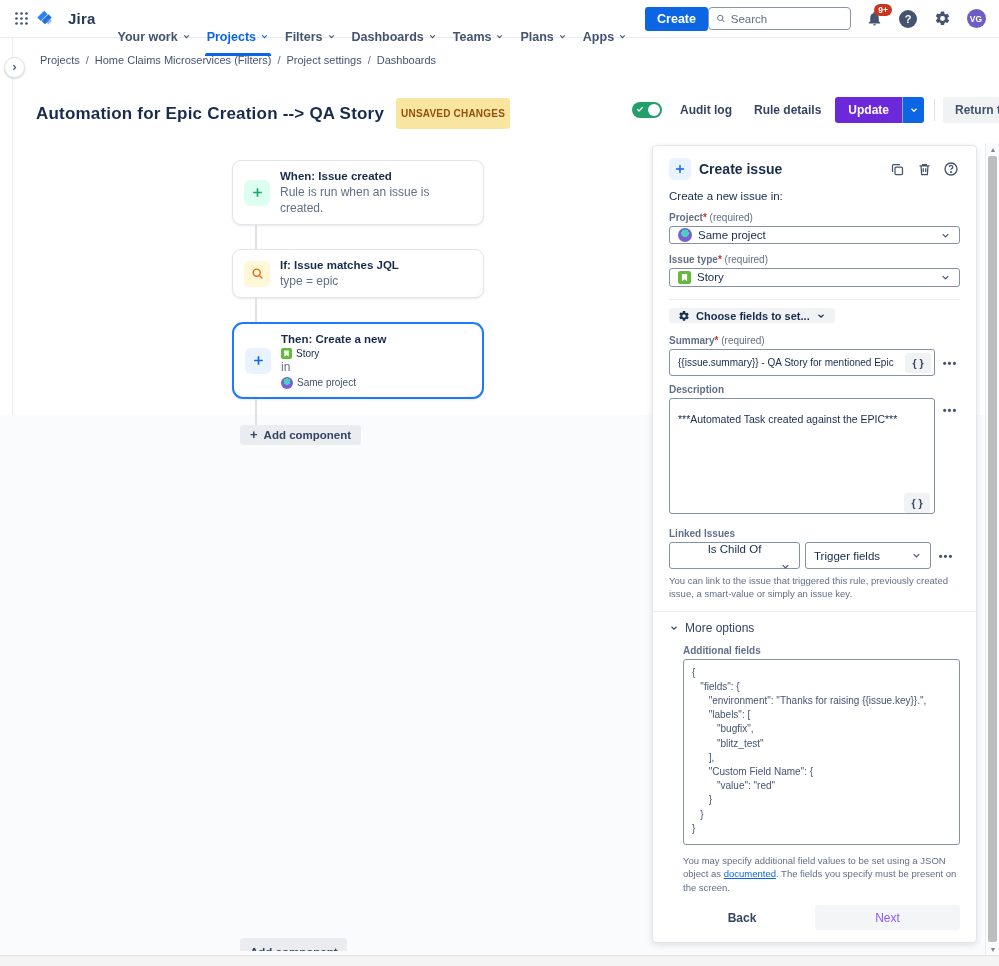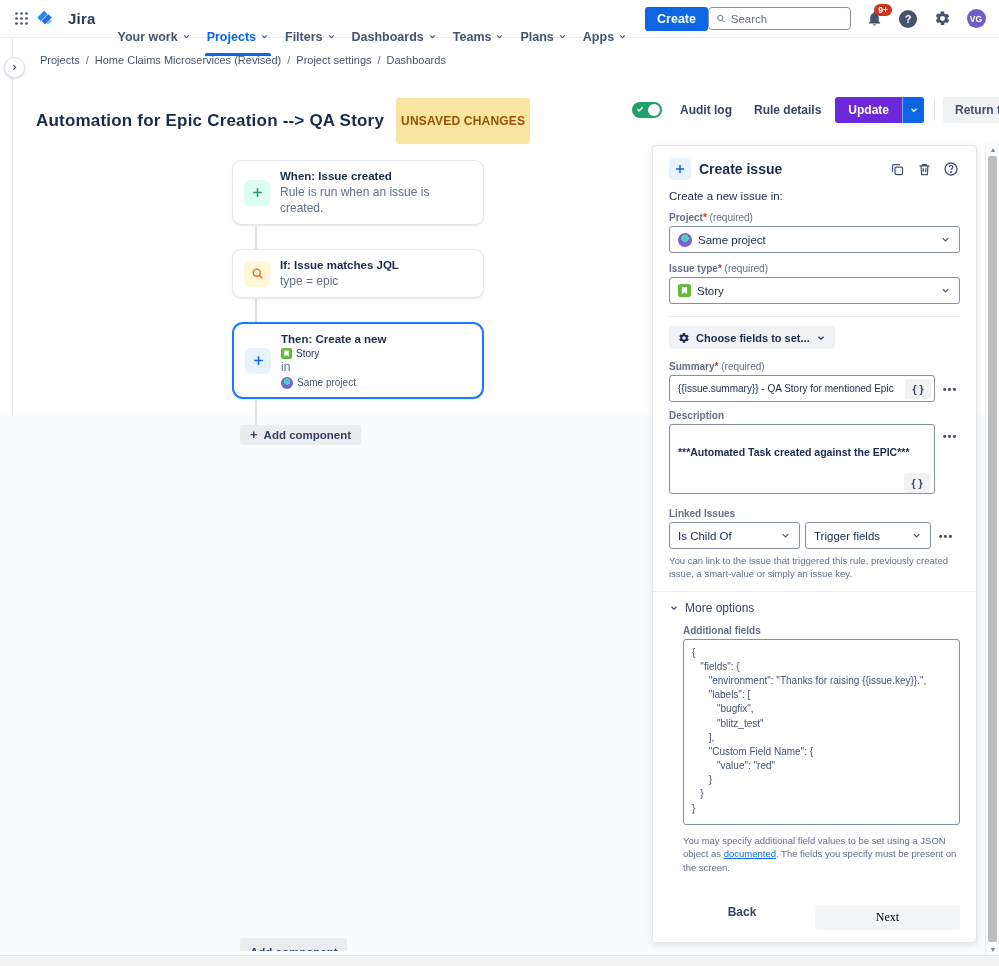--- a/index.html
+++ b/index.html
@@ -45,22 +45,22 @@
     display:flex; align-items:center; justify-content:center; cursor:pointer; z-index:3;
     color:#44546F; font-size:10px; }
 
   .breadcrumb { position:absolute; left:40px; top:16px; font-size:11px; color:#44546F;
     display:flex; gap:6px; align-items:center; }
   .breadcrumb a { color:#44546F; text-decoration:none; cursor:pointer; }
   .crumb-sep { color:#626F86; }
 
   .titlebar { position:absolute; left:36px; top:60px; display:flex; align-items:center; gap:12px; }
   .page-title { font-size:17px; font-weight:bold; color:#172B4D; letter-spacing:.2px; }
-  .badge { background:#F8E6A0; color:#974F0C; font-size:12px; font-weight:bold;
-    padding:16px 5px; border-radius:3px; letter-spacing:.2px; }
+  .badge { background:#F8E6A0; color:#974F0C; font-size:10px; font-weight:bold;
+    padding:10px 5px; border-radius:3px; letter-spacing:.2px; }
 
   .header-actions { position:absolute; left:632px; top:59px; display:flex; align-items:center; }
   .toggle { width:30px; height:16px; border-radius:9px; background:#22A06B; position:relative;
     cursor:pointer; flex:none; }
   .toggle .knob { position:absolute; right:2px; top:2px; width:12px; height:12px;
     border-radius:50%; background:#fff; }
   .toggle .tick { position:absolute; left:4px; top:2.5px; color:#fff; }
   .text-btn { font-size:12px; font-weight:600; color:#344563; background:none; border:none;
     padding:4px 8px; cursor:pointer; font-family:"Liberation Sans",sans-serif; white-space:nowrap; }
   .update-split { display:flex; margin-left:6px; }
@@ -133,40 +133,40 @@
     padding:0 36px 0 8px; font-size:10px; color:#172B4D; font-family:"Liberation Sans",sans-serif;
     outline:none; }
   .braces-chip { position:absolute; background:#F1F2F4; border:none; border-radius:3px;
     width:26px; height:20px; font-size:10.5px; font-weight:bold; color:#344563; cursor:pointer;
     display:flex; align-items:center; justify-content:center; font-family:"Liberation Sans",sans-serif; }
   .braces-right { right:4px; top:3.5px; }
   .braces-br { right:5px; bottom:5px; }
   .meatball { width:20px; color:#44546F; font-size:11px; font-weight:bold; letter-spacing:1px;
     text-align:center; cursor:pointer; flex:none; }
   .desc-shell { position:relative; flex:1; }
-  .desc-area { width:100%; height:70px; border:1px solid #8590A2; border-radius:3px;
-    padding:21px 8px; font-size:10.5px; color:#172B4D; font-family:"Liberation Sans",sans-serif;
-    resize:none; outline:none;font-weight:bold; }
-  .li-select { width:131px; margin-bottom:0; }
+  .desc-area { width:100%; height:116px; border:1px solid #8590A2; border-radius:3px;
+    padding:14px 8px; font-size:10.5px; color:#172B4D; font-family:"Liberation Sans",sans-serif;
+    resize:none; outline:none; }
+  .li-select { width:131px; margin-bottom:0;flex-direction:column; }
   .li-select2 { width:126px; margin-bottom:0; }
   .help-text { font-size:9.5px; color:#626F86; line-height:1.4; margin-top:5px; }
   .more-options { border-top:1px solid #EBECF0; margin:10px -16px 0; padding:9px 16px 0; }
   .mo-row { display:flex; align-items:center; gap:6px; font-size:12px; color:#344563;
     cursor:pointer; margin-bottom:10px; }
   .af-block { margin-left:14px; }
   .json-area { width:100%; height:186px; border:1px solid #8590A2; border-radius:3px;
     padding:6px 8px; font-size:10px; line-height:1.42; color:#44546F; white-space:pre;
     font-family:"Liberation Sans",sans-serif; resize:none; outline:none; overflow:hidden; }
   .af-help { font-size:9.5px; color:#626F86; line-height:1.45; margin-top:5px; }
   .af-help a { color:#0C66E4; text-decoration:underline; cursor:pointer; }
-  .panel-footer { margin-top:auto; display:flex; align-items:flex-start; padding-top:10px; }
+  .panel-footer { margin-top:auto; display:flex; align-items:center; padding-top:10px; }
   .back-btn { flex:1; background:none; border:none; font-size:12px; font-weight:bold;
     color:#344563; cursor:pointer; font-family:"Liberation Sans",sans-serif; text-align:center; }
   .next-btn { width:145px; height:25px; background:#F4F5F7; border:none; border-radius:3px;
-    font-size:12px; color:#000000; font-family:Liberation Serif, serif; cursor:default; }
+    font-size:12px; color:#8b5cf6; font-family:Liberation Sans, sans-serif; cursor:default; }
 
   
   .v-scrollbar { position:absolute; right:0; top:105px; width:14px; bottom:11px;
     background:#FAFBFC; border-left:1px solid #EBECF0; }
   .v-scrollbar .arrow { position:absolute; left:0; width:14px; height:12px; color:#7A869A;
     font-size:7px; display:flex; align-items:center; justify-content:center; cursor:pointer; }
   .v-scrollbar .up { top:0; }
   .v-scrollbar .down { bottom:0; }
   .v-thumb { position:absolute; left:2px; right:2px; top:13px; bottom:13px;
     background:#BDBDBD; border-radius:2px; cursor:pointer; }
@@ -279,21 +279,21 @@
   <div class="left-rail"></div>
   <div class="rail-expand">
     <svg width="9" height="9" viewBox="0 0 24 24" fill="none" stroke="#44546F" stroke-width="3">
         <path d="M9 6l6 6-6 6"></path>
       </svg>
   </div>
 
   <div class="breadcrumb">
     <a>Projects</a>
     <span class="crumb-sep">/</span>
-    <a>Home Claims Microservices (Revised)</a>
+    <a>Home Claims Microservices (Filters)</a>
     <span class="crumb-sep">/</span>
     <a>Project settings</a>
     <span class="crumb-sep">/</span>
     <a>Dashboards</a>
   </div>
 
   <div class="titlebar">
     <h1 class="page-title">Automation for Epic Creation --&gt; QA Story</h1>
     <span class="badge">UNSAVED CHANGES</span>
   </div>

